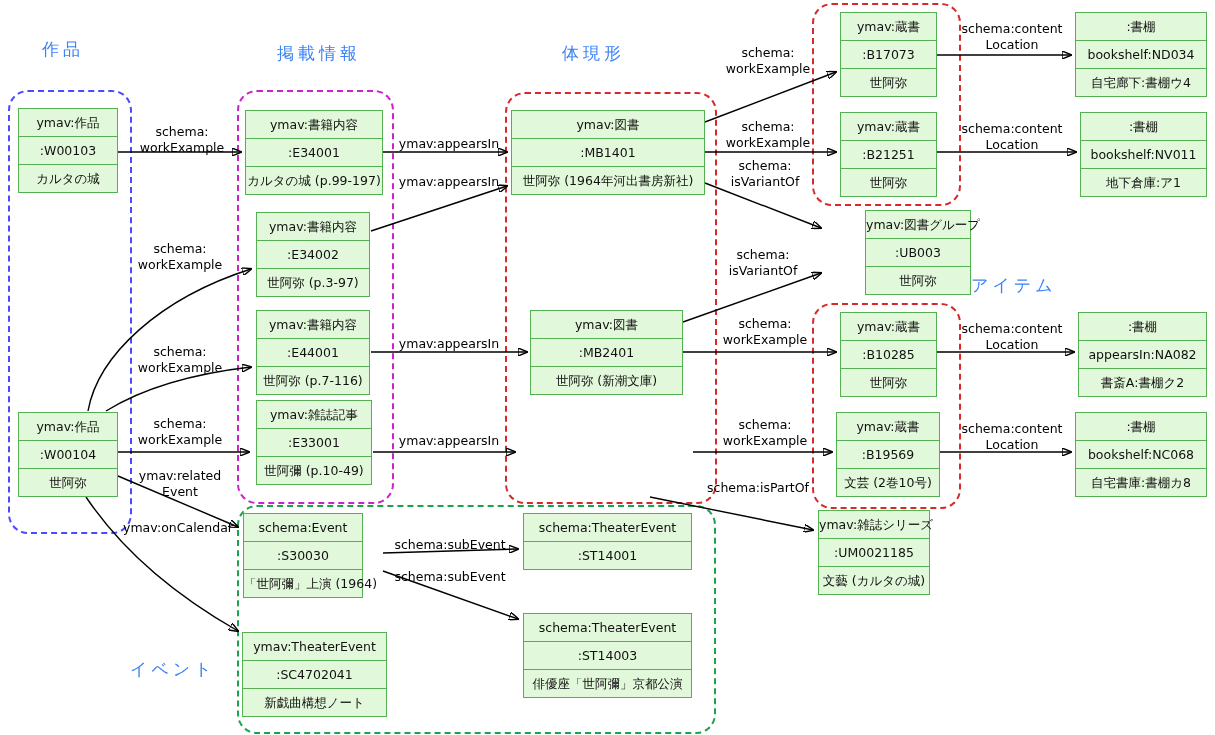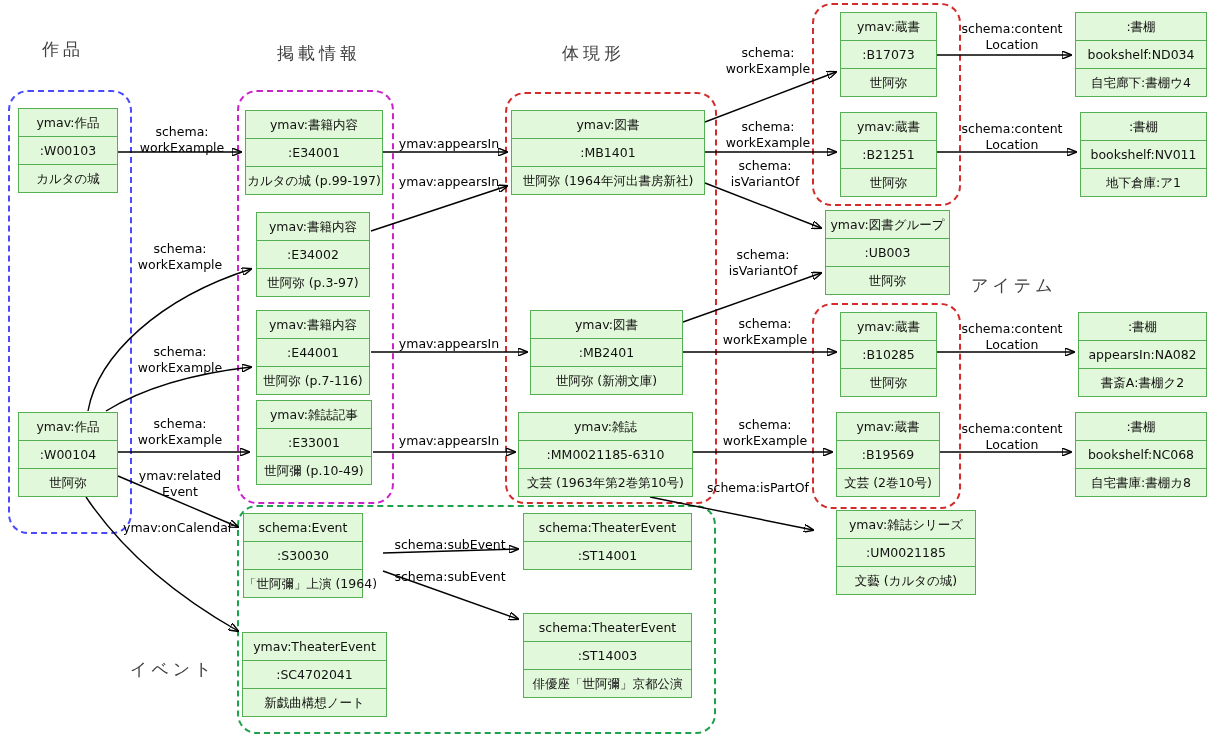--- a/index.html
+++ b/index.html
@@ -6,21 +6,21 @@
   #canvas{position:relative;width:1215px;height:735px;background:#ffffff;overflow:hidden;
           font-family:"DejaVu Sans","Liberation Sans",sans-serif;}
   
   .group{position:absolute;border:2px dashed;border-radius:20px;background:transparent;}
   .g-work{border-color:#4a4aff;}
   .g-pub{border-color:#cc22cc;}
   .g-man{border-color:#d42a2a;}
   .g-item{border-color:#d42a2a;}
   .g-event{border-color:#1ca24b;}
   
-  .sect{position:absolute;color:#404040;font-size:17px;letter-spacing:4px;white-space:nowrap;}
+  .sect{position:absolute;color:#3b82f6;font-size:17px;letter-spacing:4px;white-space:nowrap;}
   
   .node{position:absolute;border:1.5px solid #55b054;background:#e2f8da;box-sizing:border-box;}
   .nrow{height:27px;line-height:27px;text-align:center;font-size:12.5px;color:#111;
         white-space:nowrap;overflow:visible;}
   .nrow + .nrow{border-top:1.5px solid #55b054;}
   
   .elabel{position:absolute;transform:translate(-50%,-50%);font-size:12.5px;color:#000;
           text-align:center;white-space:pre-line;line-height:1.25;}
   svg.edges{position:absolute;left:0;top:0;pointer-events:none;}
   svg.edges path{stroke:#000;stroke-width:1.4;fill:none;}
@@ -146,26 +146,21 @@
   <div class="node" style="left:511px;top:110px;width:194px">
     <div class="nrow">ymav:図書</div>
     <div class="nrow">:MB1401</div>
     <div class="nrow">世阿弥 (1964年河出書房新社)</div>
   </div>
   <div class="node" style="left:530px;top:310px;width:153px">
     <div class="nrow">ymav:図書</div>
     <div class="nrow">:MB2401</div>
     <div class="nrow">世阿弥 (新潮文庫)</div>
   </div>
-  <div class="node" style="left:518px;top:412px;width:175px">
-    <div class="nrow">ymav:雑誌</div>
-    <div class="nrow">:MM0021185-6310</div>
-    <div class="nrow">文芸 (1963年第2巻第10号)</div>
-  </div>
-  <div class="node" style="left:825px;top:210px;width:125px">
+  <div class="node" style="left:865px;top:210px;width:106px">
     <div class="nrow">ymav:図書グループ</div>
     <div class="nrow">:UB003</div>
     <div class="nrow">世阿弥</div>
   </div>
   <div class="node" style="left:840px;top:12px;width:97px">
     <div class="nrow">ymav:蔵書</div>
     <div class="nrow">:B17073</div>
     <div class="nrow">世阿弥</div>
   </div>
   <div class="node" style="left:840px;top:112px;width:97px">
@@ -196,21 +191,21 @@
   <div class="node" style="left:1078px;top:312px;width:129px">
     <div class="nrow">:書棚</div>
     <div class="nrow">appearsIn:NA082</div>
     <div class="nrow">書斎A:書棚ク2</div>
   </div>
   <div class="node" style="left:1075px;top:412px;width:132px">
     <div class="nrow">:書棚</div>
     <div class="nrow">bookshelf:NC068</div>
     <div class="nrow">自宅書庫:書棚カ8</div>
   </div>
-  <div class="node" style="left:836px;top:510px;width:140px">
+  <div class="node" style="left:818px;top:510px;width:112px">
     <div class="nrow">ymav:雑誌シリーズ</div>
     <div class="nrow">:UM0021185</div>
     <div class="nrow">文藝 (カルタの城)</div>
   </div>
   <div class="node" style="left:243px;top:513px;width:120px">
     <div class="nrow">schema:Event</div>
     <div class="nrow">:S30030</div>
     <div class="nrow">「世阿彌」上演 (1964)</div>
   </div>
   <div class="node" style="left:523px;top:513px;width:169px">

